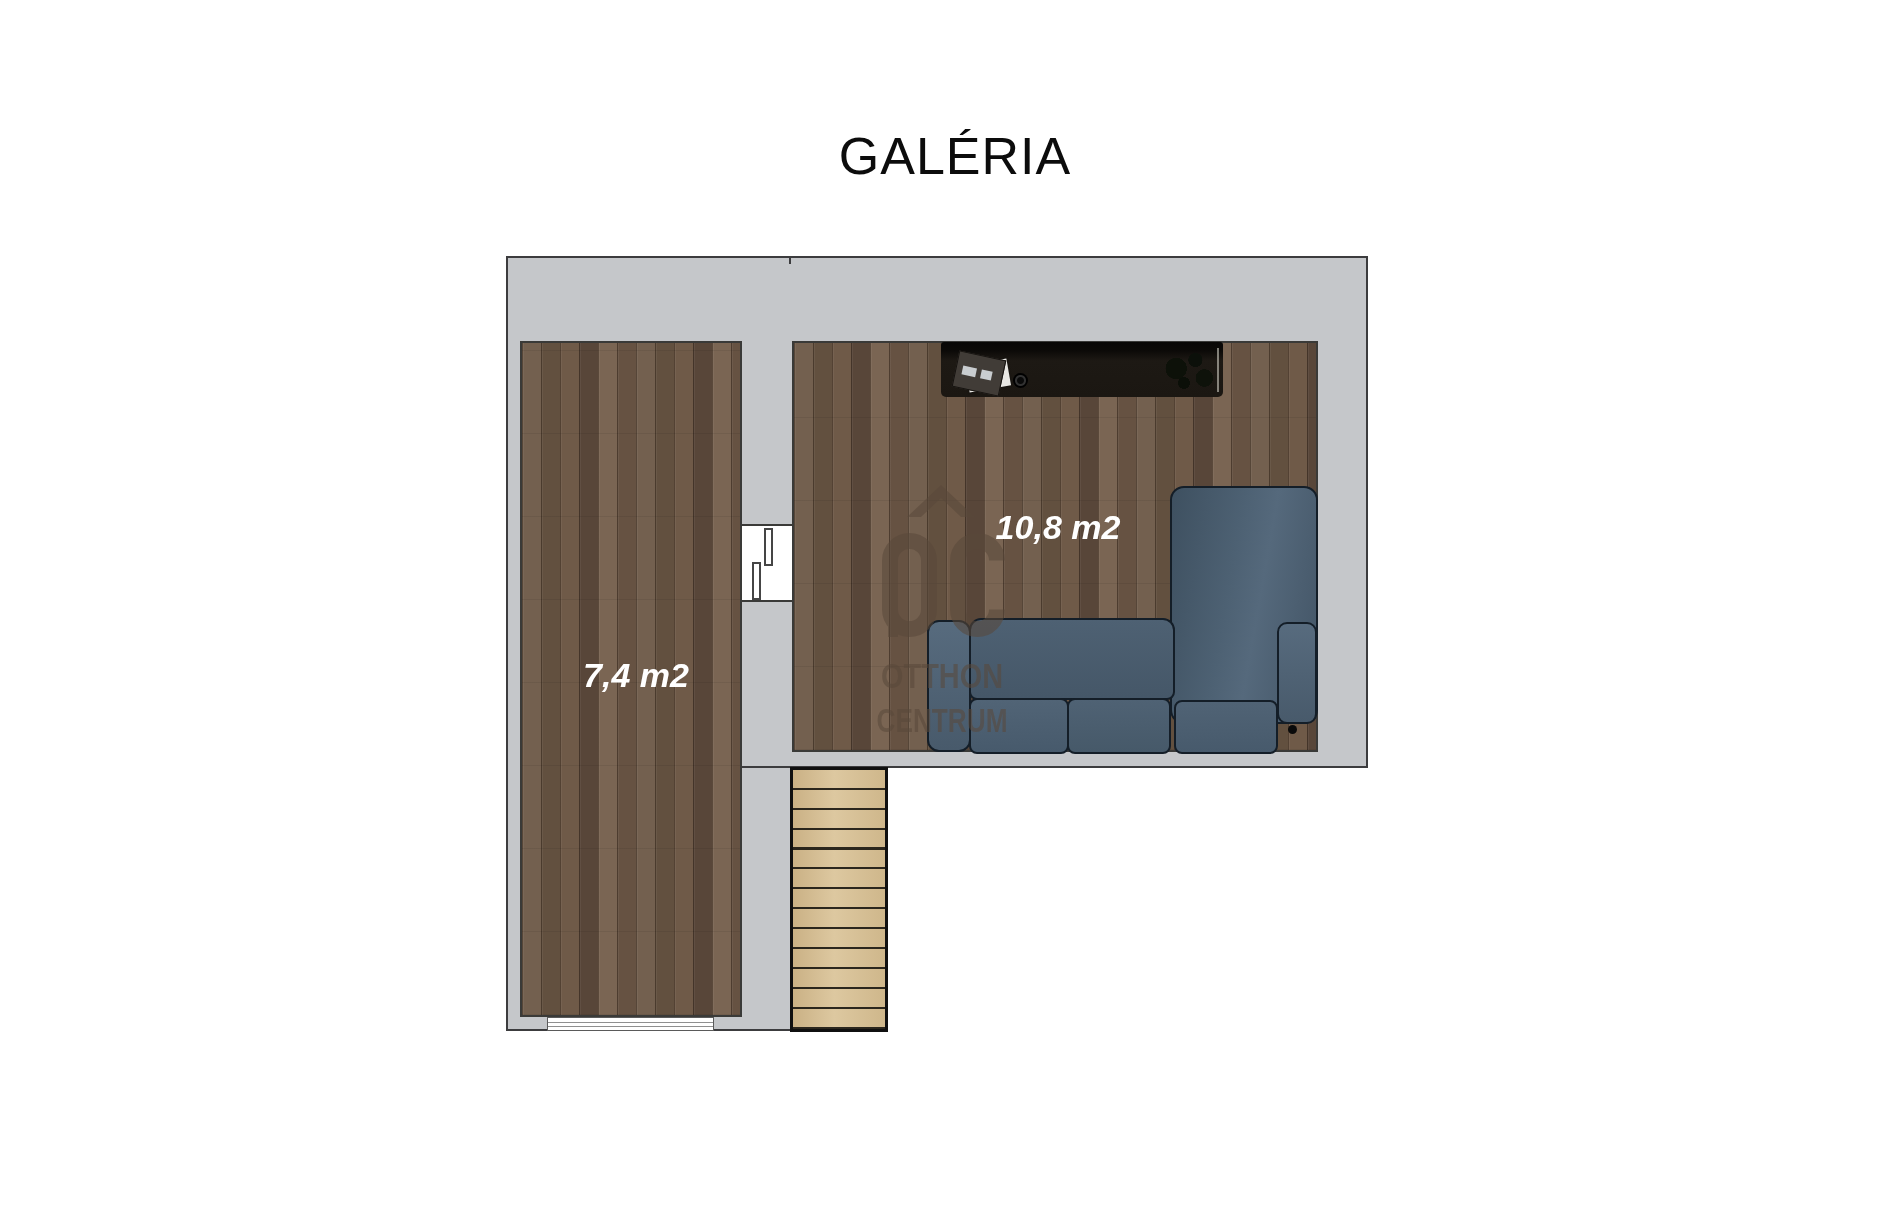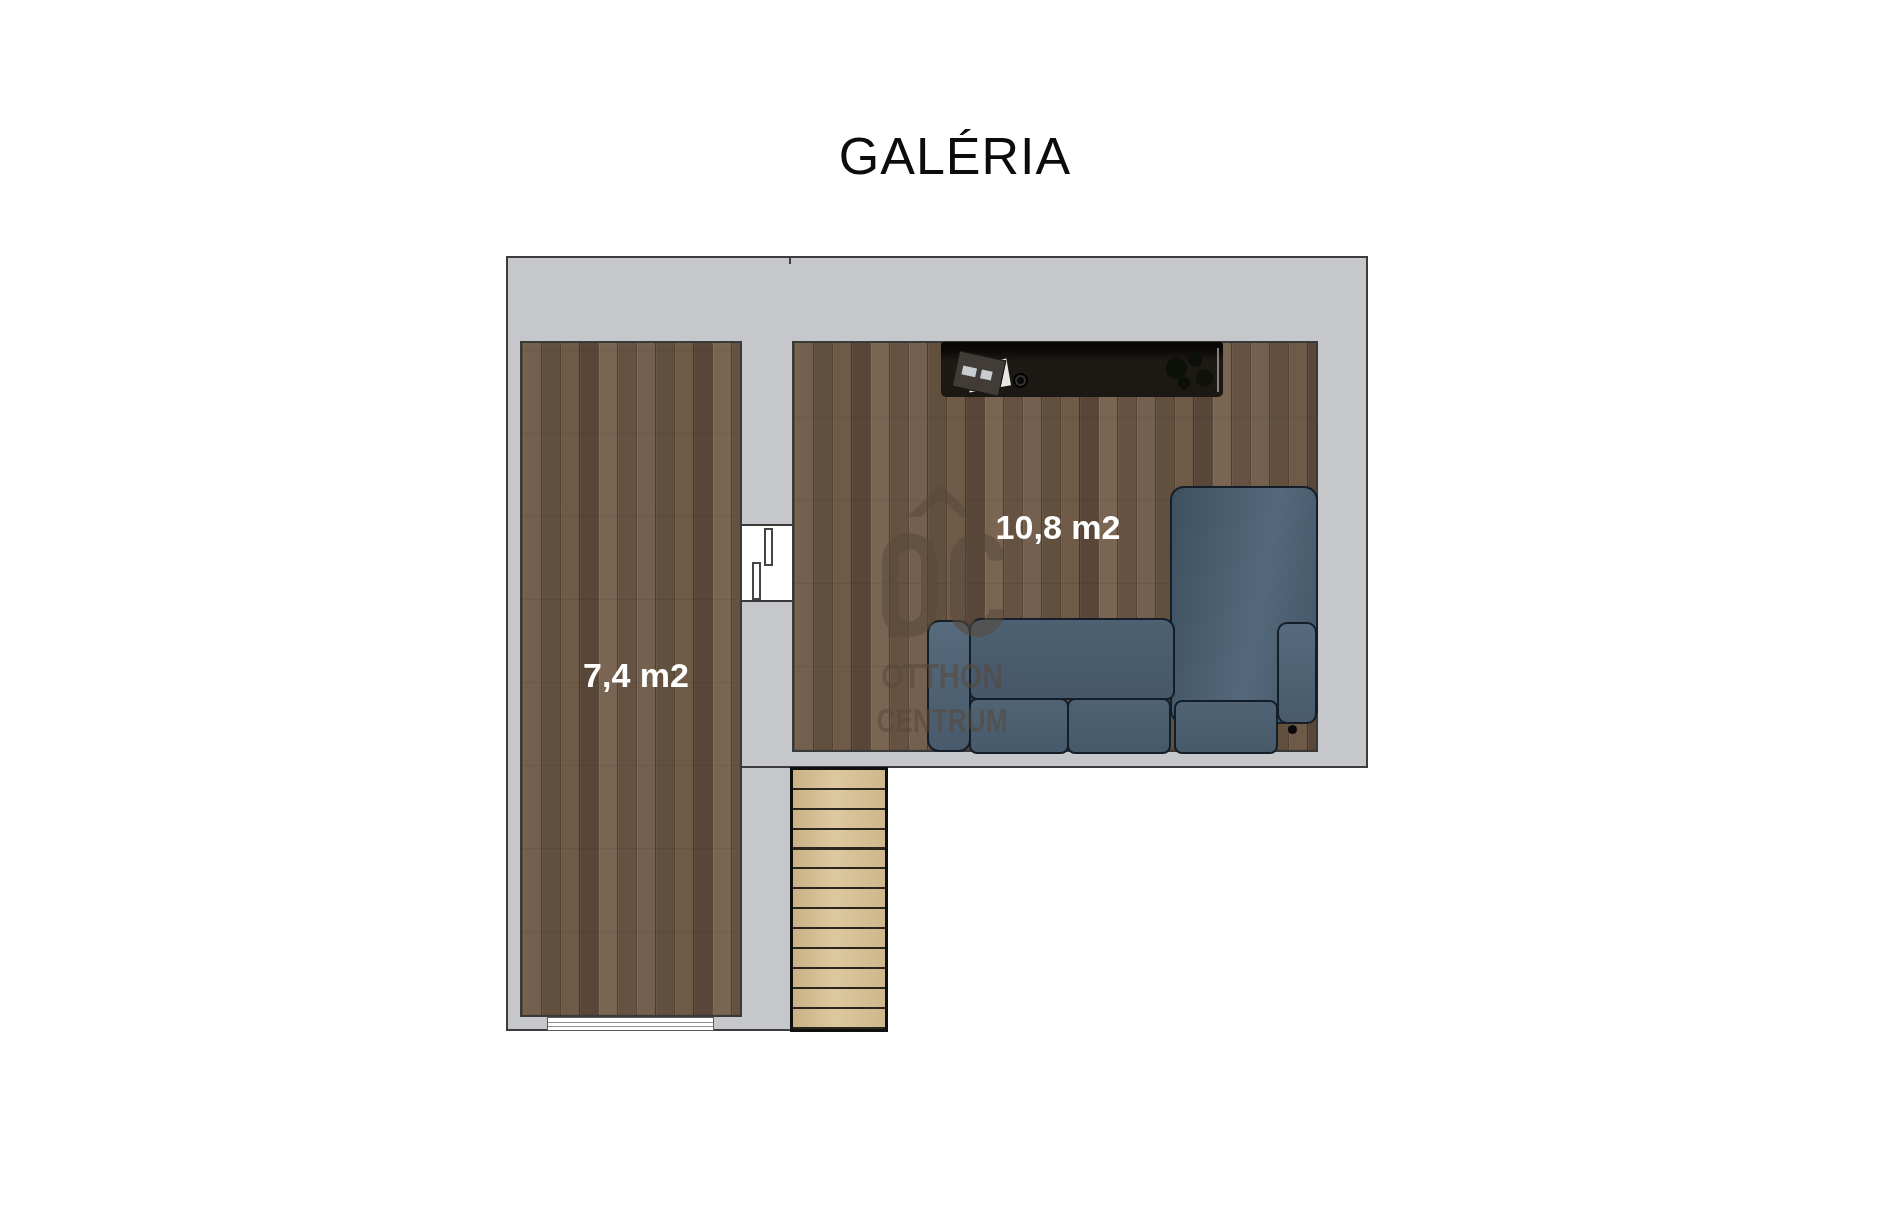--- a/index.html
+++ b/index.html
@@ -98,21 +98,21 @@
   .sf-left-arm{left:0; top:134px; width:44px; height:132px; border-radius:12px;
     background:linear-gradient(180deg,#576b7e,#485a6b);}
   .sf-seat1{left:42px; top:212px; width:100px; height:56px; border-radius:8px;
     background:linear-gradient(180deg,#516476,#475a6c);}
   .sf-seat2{left:140px; top:212px; width:104px; height:56px; border-radius:8px;
     background:linear-gradient(180deg,#4f6274,#465969);}
   .sf-dot{left:361px; top:239px; width:9px; height:9px; border-radius:50%; background:#0a0a0a; border:none;}
   
   .room-label{
     position:absolute; transform:translate(-50%,-50%);
-    color:#ffffff; font-weight:bold; font-size:34px; white-space:nowrap;
+    color:#ffffff; font-weight:bold; font-size:34px; white-space:nowrap;font-style:italic;
   }
   #label-left{left:636px; top:669px;margin-top:6px;}
   #label-living{left:1058px; top:527px;}
   
   #watermark{position:absolute; left:858px; top:478px; opacity:0.55; pointer-events:none;}
 </style>
 </head>
 <body>
 
 <div id="canvas">

